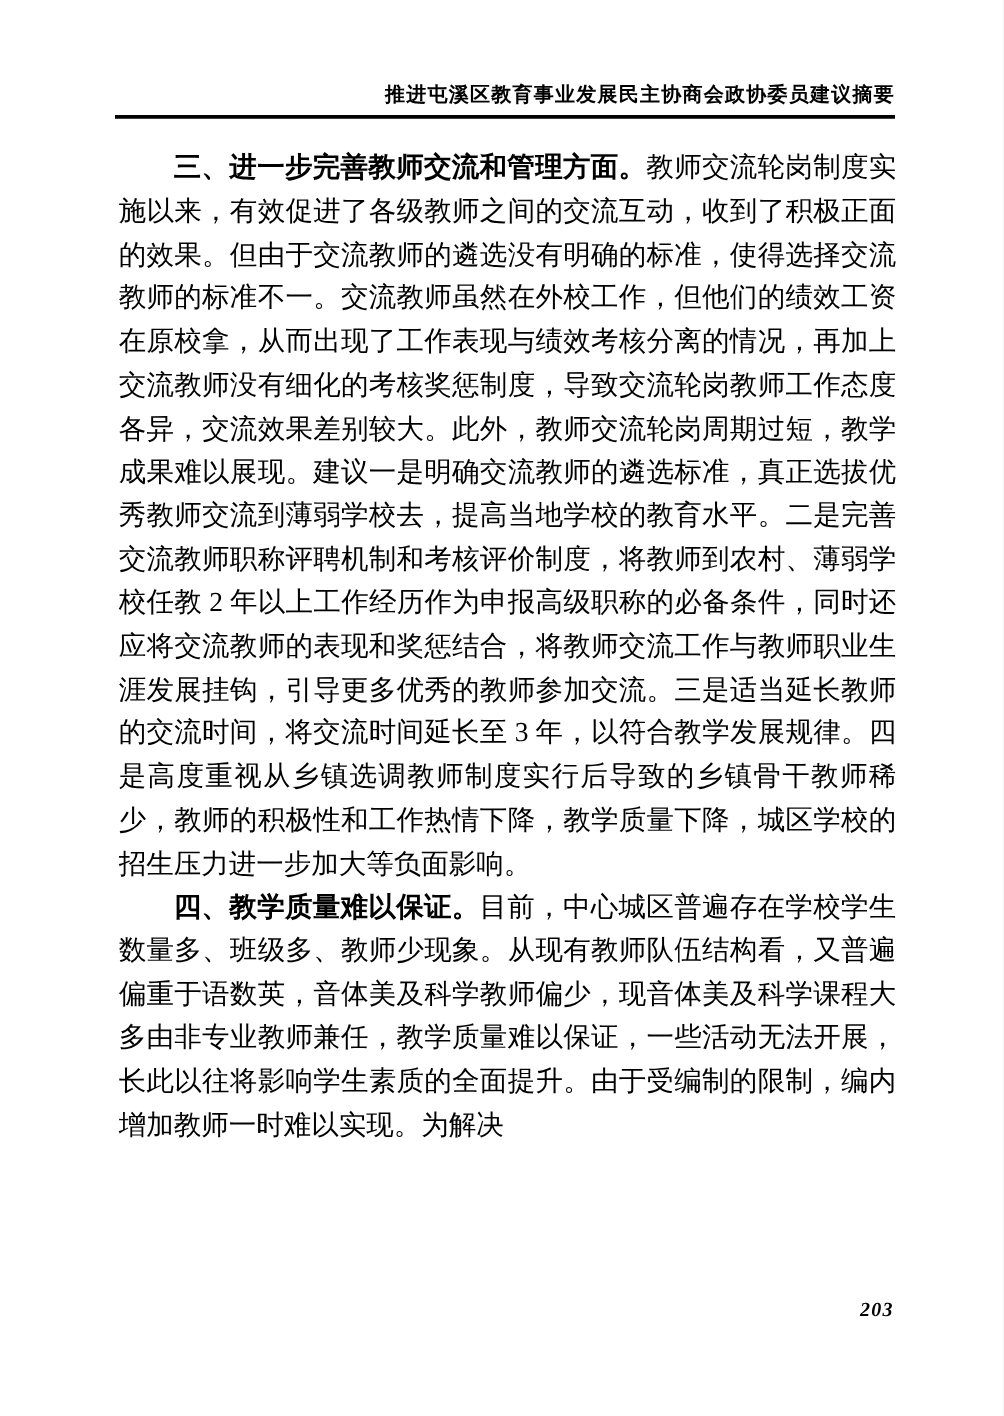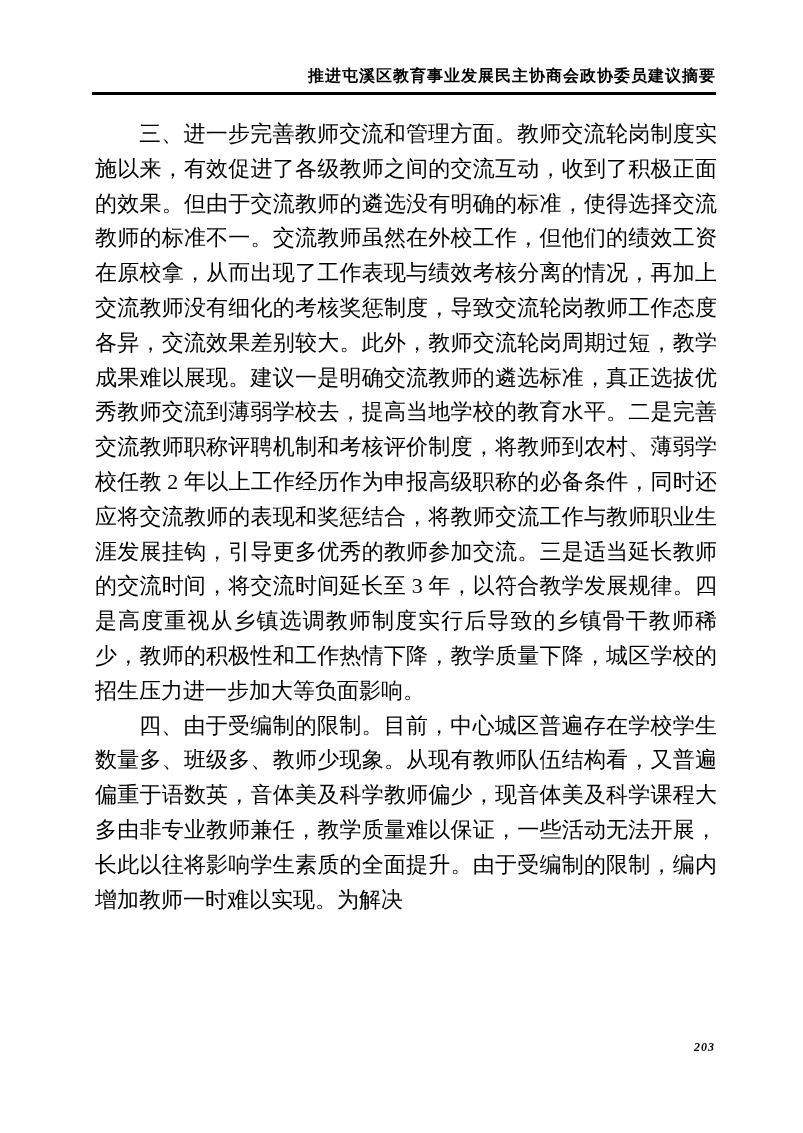--- a/index.html
+++ b/index.html
@@ -47,27 +47,27 @@
   }
   .para {
     margin: 0;
     padding: 0;
     text-indent: 2em;
   }
   .para.no-indent {
     text-indent: 0;
   }
   .lead {
-    font-weight: normal;
+    font-weight: bold;
   }
   .page-number {
     position: absolute;
     top: 1040px;
     right: 88px;
-    font-size: 12px;
+    font-size: 16px;
     font-weight: bold;
     font-style: italic;
     letter-spacing: 1px;
   }
 </style>
 </head>
 <body>
 
 <div class="page">
 
@@ -75,19 +75,19 @@
     <span class="header-title">推进屯溪区教育事业发展民主协商会政协委员建议摘要</span>
   </div>
 
   <div class="header-rule"></div>
 
   <div class="doc-body">
     <p class="para">
       <span class="lead">三、进一步完善教师交流和管理方面。</span><span>教师交流轮岗制度实施以来，有效促进了各级教师之间的交流互动，收到了积极正面的效果。但由于交流教师的遴选没有明确的标准，使得选择交流教师的标准不一。交流教师虽然在外校工作，但他们的绩效工资在原校拿，从而出现了工作表现与绩效考核分离的情况，再加上交流教师没有细化的考核奖惩制度，导致交流轮岗教师工作态度各异，交流效果差别较大。此外，教师交流轮岗周期过短，教学成果难以展现。建议一是明确交流教师的遴选标准，真正选拔优秀教师交流到薄弱学校去，提高当地学校的教育水平。二是完善交流教师职称评聘机制和考核评价制度，将教师到农村、薄弱学校任教 2 年以上工作经历作为申报高级职称的必备条件，同时还应将交流教师的表现和奖惩结合，将教师交流工作与教师职业生涯发展挂钩，引导更多优秀的教师参加交流。三是适当延长教师的交流时间，将交流时间延长至 3 年，以符合教学发展规律。四是高度重视从乡镇选调教师制度实行后导致的乡镇骨干教师稀少，教师的积极性和工作热情下降，教学质量下降，城区学校的招生压力进一步加大等负面影响。</span>
     </p>
     <p class="para">
-      <span class="lead">四、由于受编制的限制。</span><span>目前，中心城区普遍存在学校学生数量多、班级多、教师少现象。从现有教师队伍结构看，又普遍偏重于语数英，音体美及科学教师偏少，现音体美及科学课程大多由非专业教师兼任，教学质量难以保证，一些活动无法开展，长此以往将影响学生素质的全面提升。由于受编制的限制，编内增加教师一时难以实现。为解决</span>
+      <span class="lead">四、教学质量难以保证。</span><span>目前，中心城区普遍存在学校学生数量多、班级多、教师少现象。从现有教师队伍结构看，又普遍偏重于语数英，音体美及科学教师偏少，现音体美及科学课程大多由非专业教师兼任，教学质量难以保证，一些活动无法开展，长此以往将影响学生素质的全面提升。由于受编制的限制，编内增加教师一时难以实现。为解决</span>
     </p>
   </div>
 
   <div class="page-number">203</div>
 
 </div>
 
 </body></html>

